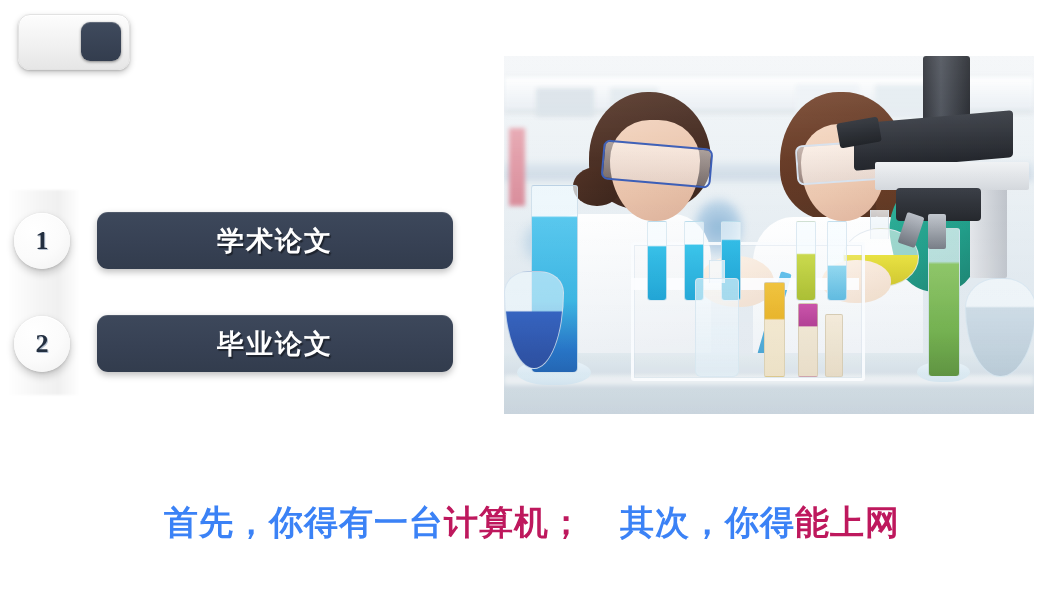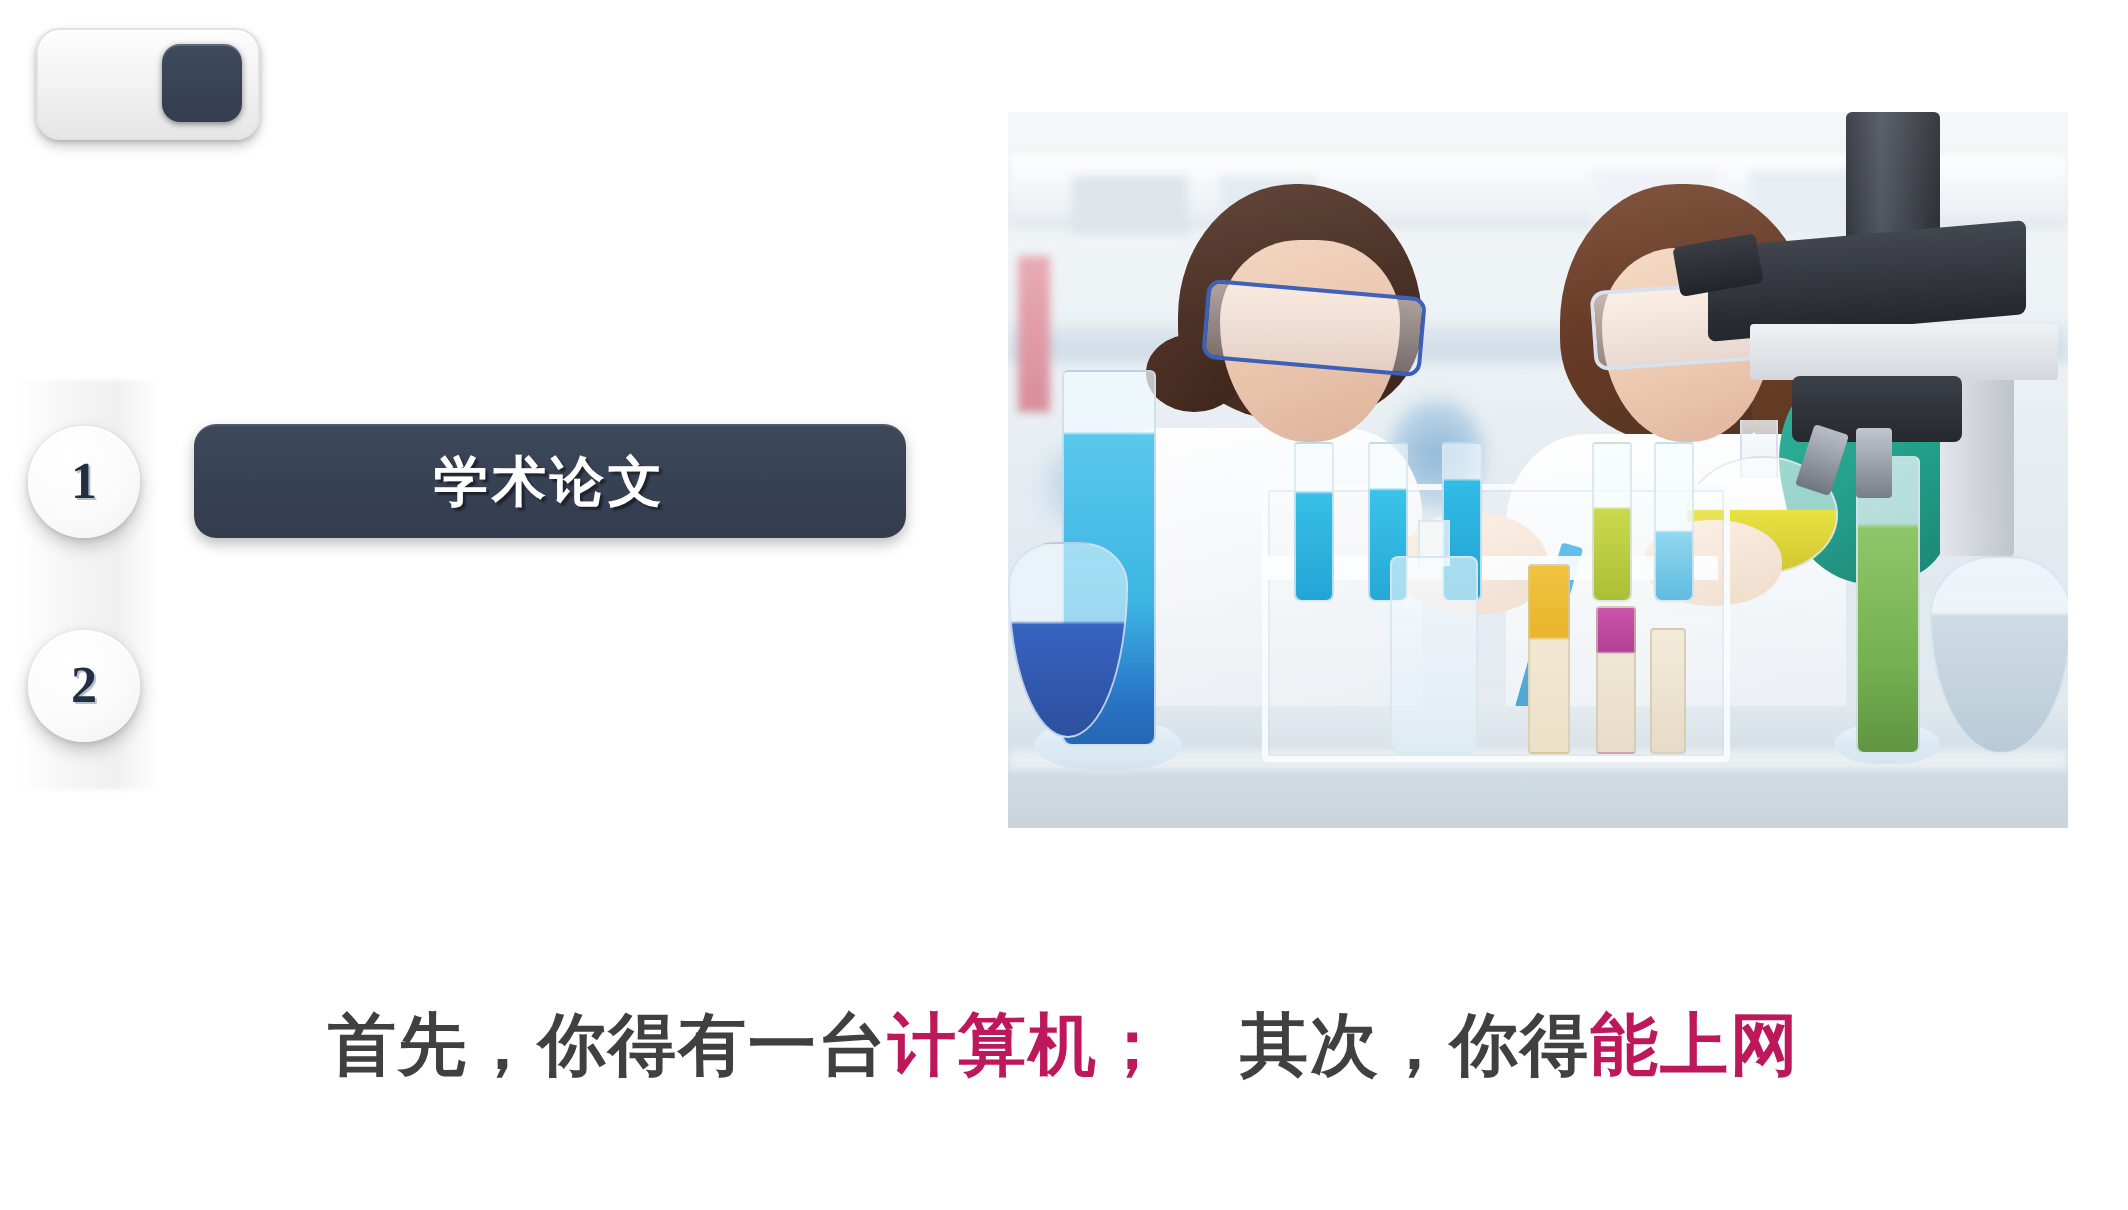--- a/index.html
+++ b/index.html
@@ -428,21 +428,21 @@
     position: absolute;
     left: 0;
     top: 500px;
     width: 1064px;
     text-align: center;
     font-size: 34px;
     font-weight: bold;
     letter-spacing: 1px;
     white-space: nowrap;
   }
-  .seg-blue { color: #404040; font-family: Liberation Serif, serif; }
+  .seg-blue { color: #3b82f6; font-family: Liberation Serif, serif; }
   .seg-red  { color: #be185d; }
   .seg-gap  { display: inline-block; width: 36px; }
 </style>
 </head>
 <body>
 
 <div id="slide">
 
   <div id="header">
     <div class="toggle-switch">
@@ -452,20 +452,21 @@
 
   <div id="list-band"></div>
 
   <div class="list-row" id="row-1">
     <div class="num-circle">1</div>
     <div class="pill-button">学术论文</div>
   </div>
 
   <div class="list-row" id="row-2">
     <div class="num-circle">2</div>
+    <div class="pill-button">毕业论文</div>
   </div>
 
   <div id="lab-photo">
     <div class="layer bg-wall"></div>
     <div class="layer shelf-top"></div>
     <div class="layer cab-a"></div>
     <div class="layer cab-b"></div>
     <div class="layer cab-c"></div>
     <div class="layer cab-d"></div>
     <div class="layer shelf-mid"></div>

